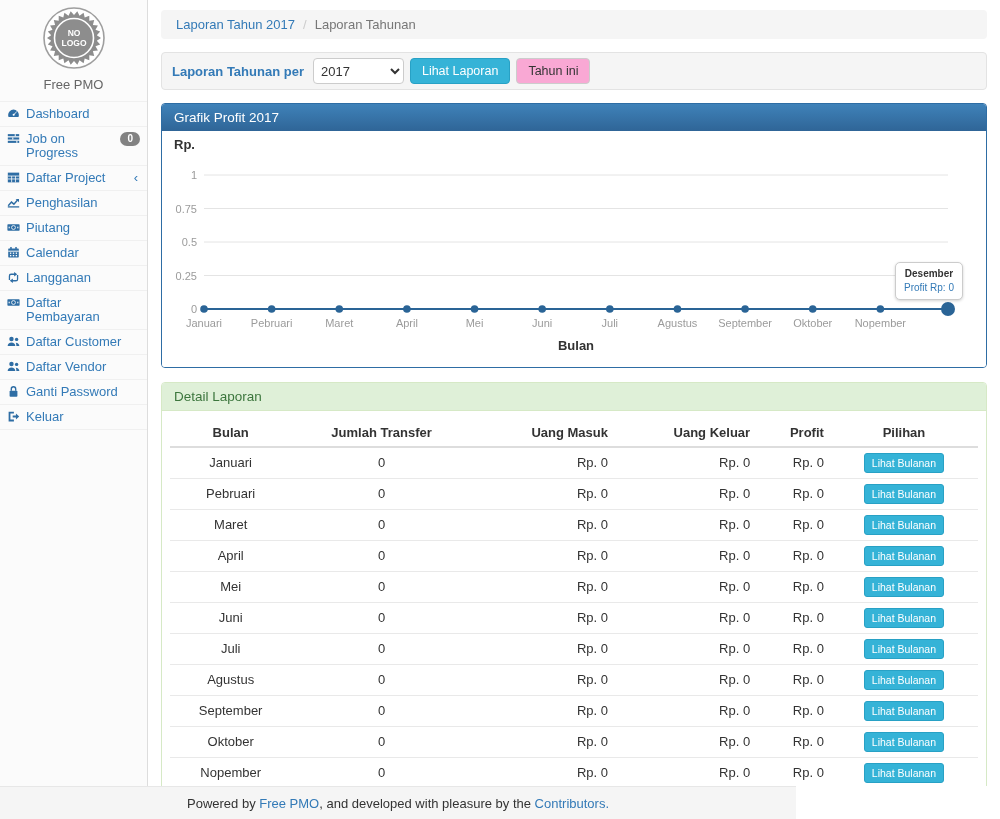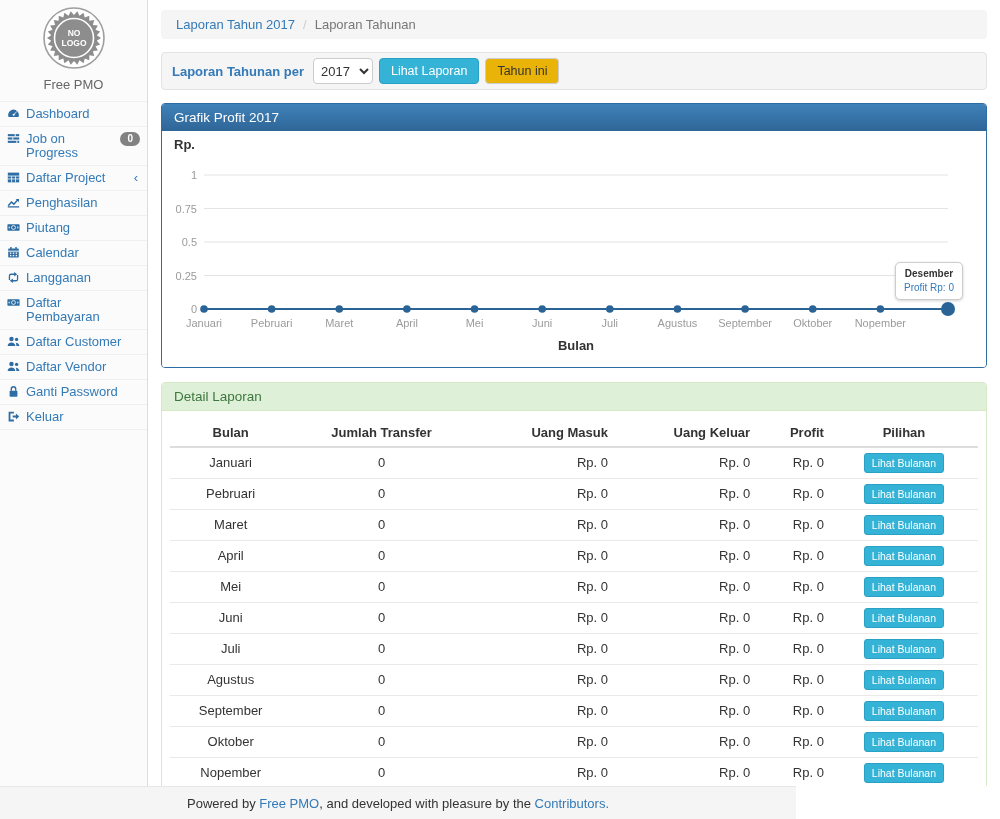--- a/index.html
+++ b/index.html
@@ -28,25 +28,25 @@
   .content { flex: 1; padding: 10px 13px 0; background: #fff; overflow: hidden; }
   .breadcrumb { background: #f5f5f5; border-radius: 4px; padding: 7px 15px;
                 display: flex; align-items: center; gap: 8px; margin-bottom: 13px; }
   .crumb-link { color: #337ab7; text-decoration: none; cursor: pointer; }
   .crumb-sep { color: #ccc; }
   .crumb-active { color: #777; }
 
   .well { background: #f5f5f5; border: 1px solid #e3e3e3; border-radius: 4px;
           height: 38px; padding: 5px 10px; display: flex; align-items: center; gap: 6px; margin-bottom: 13px; }
   .well-label { color: #337ab7; font-weight: bold; margin-right: 3px; }
-  select { height: 26px; width: 60px; border: 1px solid #ccc; border-radius: 4px;
+  select { height: 26px; width: 91px; border: 1px solid #ccc; border-radius: 4px;
            background: #fff; font: 13px "Liberation Sans", sans-serif; padding: 0 3px; color: #333; }
   .btn { height: 26px; padding: 0 11px; border-radius: 4px; font: 12.5px "Liberation Sans", sans-serif; cursor: pointer; }
   .btn-info { background: #35b3d7; border: 1px solid #28a1c5; color: #fff; }
-  .btn-default { background: #eab308; border: 1px solid #ccc; color: #333; }
+  .btn-default { background: #f9a8d4; border: 1px solid #ccc; color: #333; }
 
   .panel { border-radius: 4px; margin-bottom: 14px; overflow: hidden; }
   .panel-primary { border: 1px solid #2e6da4; }
   .panel-primary .panel-heading { background: linear-gradient(#3f82b9, #2f6597); color: #fff;
                                   padding: 6px 12px; font-size: 13.5px; }
   .chart-body { position: relative; height: 236px; background: #fff; }
   .tooltip-box { position: absolute; top: 131px; right: 23px; background: #fff; border: 1px solid #ccc;
                  border-radius: 5px; box-shadow: 0 1px 3px rgba(0,0,0,.18); padding: 4px 8px;
                  text-align: center; font-size: 10px; line-height: 14px; }
   .tooltip-title { font-weight: bold; color: #333; }

